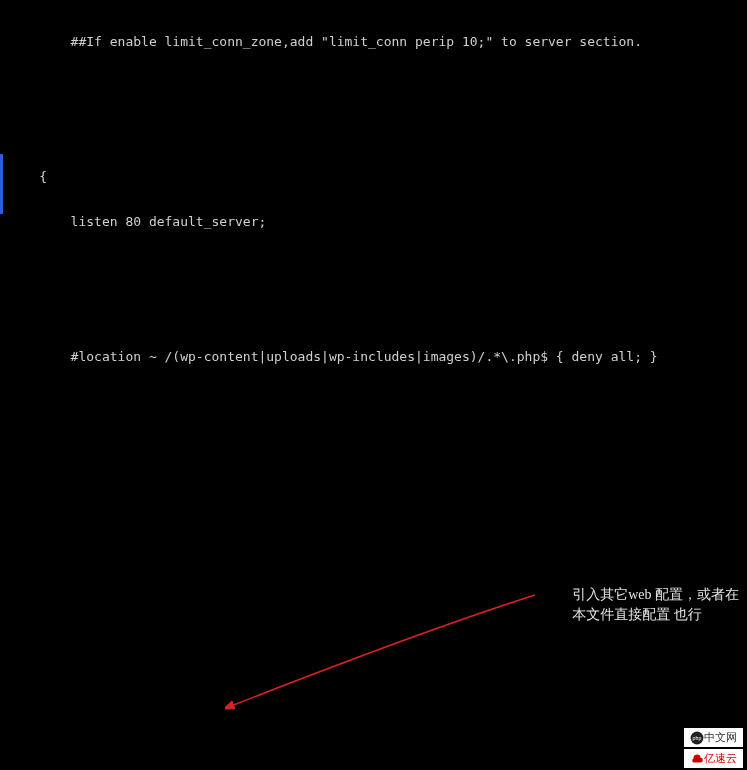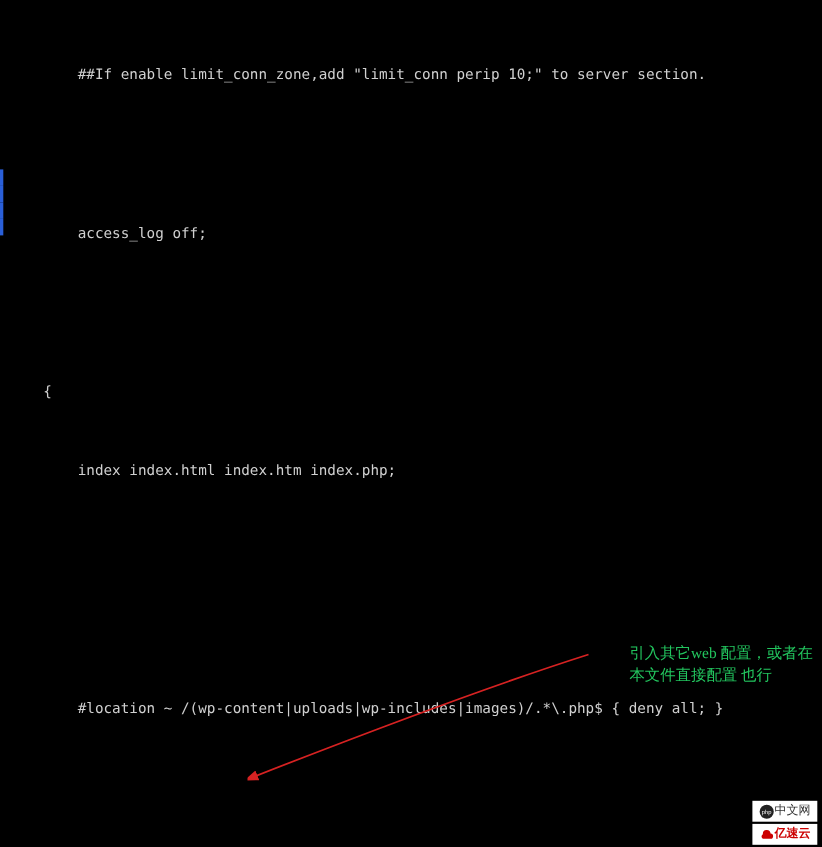--- a/index.html
+++ b/index.html
@@ -31,26 +31,26 @@
       left: 0;
       width: 3px;
       height: 15px;
       background: #2a5fd8;
     }
     .code {
       padding-left: 8px;
       white-space: pre;
       color: #d0d0d0;
     }
-    .code .ln { display: block; min-height: 15px; margin-top: 27px; }
+    .code .ln { display: block; min-height: 15px; }
     .annotation {
       position: absolute;
       right: 8px;
       top: 585px;
-      color: #22c55e;
+      color: #e5e5e5;
       font-size: 14px;
       line-height: 20px;
       text-align: left;
       white-space: pre;
       font-family: "SimSun","Songti SC",serif;
     }
     .arrow {
       position: absolute;
       left: 225px;
       top: 580px;
@@ -69,39 +69,38 @@
       background: #fff;
       color: #333;
       font-size: 11px;
       padding: 2px 6px;
       display: flex;
       align-items: center;
       gap: 0;
       font-family: sans-serif;
     }
     .wm svg { width: 14px; height: 14px; }
-    .wm2 { color: #c00; font-weight: bold; }
+    .wm2 { color: #c00; font-weight: normal; }
   </style>
 </head>
 <body>
 
 <div class="editor">
   <div class="gutter">
     <div class="marker" style="top:150px"></div>
     <div class="marker" style="top:165px"></div>
     <div class="marker" style="top:180px"></div>
     <div class="marker" style="top:195px"></div>
   </div>
   <div class="code">
     <span class="ln">        ##If enable limit_conn_zone,add "limit_conn perip 10;" to server section.</span>
     <span class="ln"></span>
-    <span class="ln">        access_log off;</span>
     <span class="ln"></span>
     <span class="ln">    {</span>
-    <span class="ln">        index index.html index.htm index.php;</span>
+    <span class="ln">        listen 80 default_server;</span>
     <span class="ln"></span>
     <span class="ln"></span>
     <span class="ln">        #location ~ /(wp-content|uploads|wp-includes|images)/.*\.php$ { deny all; }</span>
     
     
     
     
     
     
     

